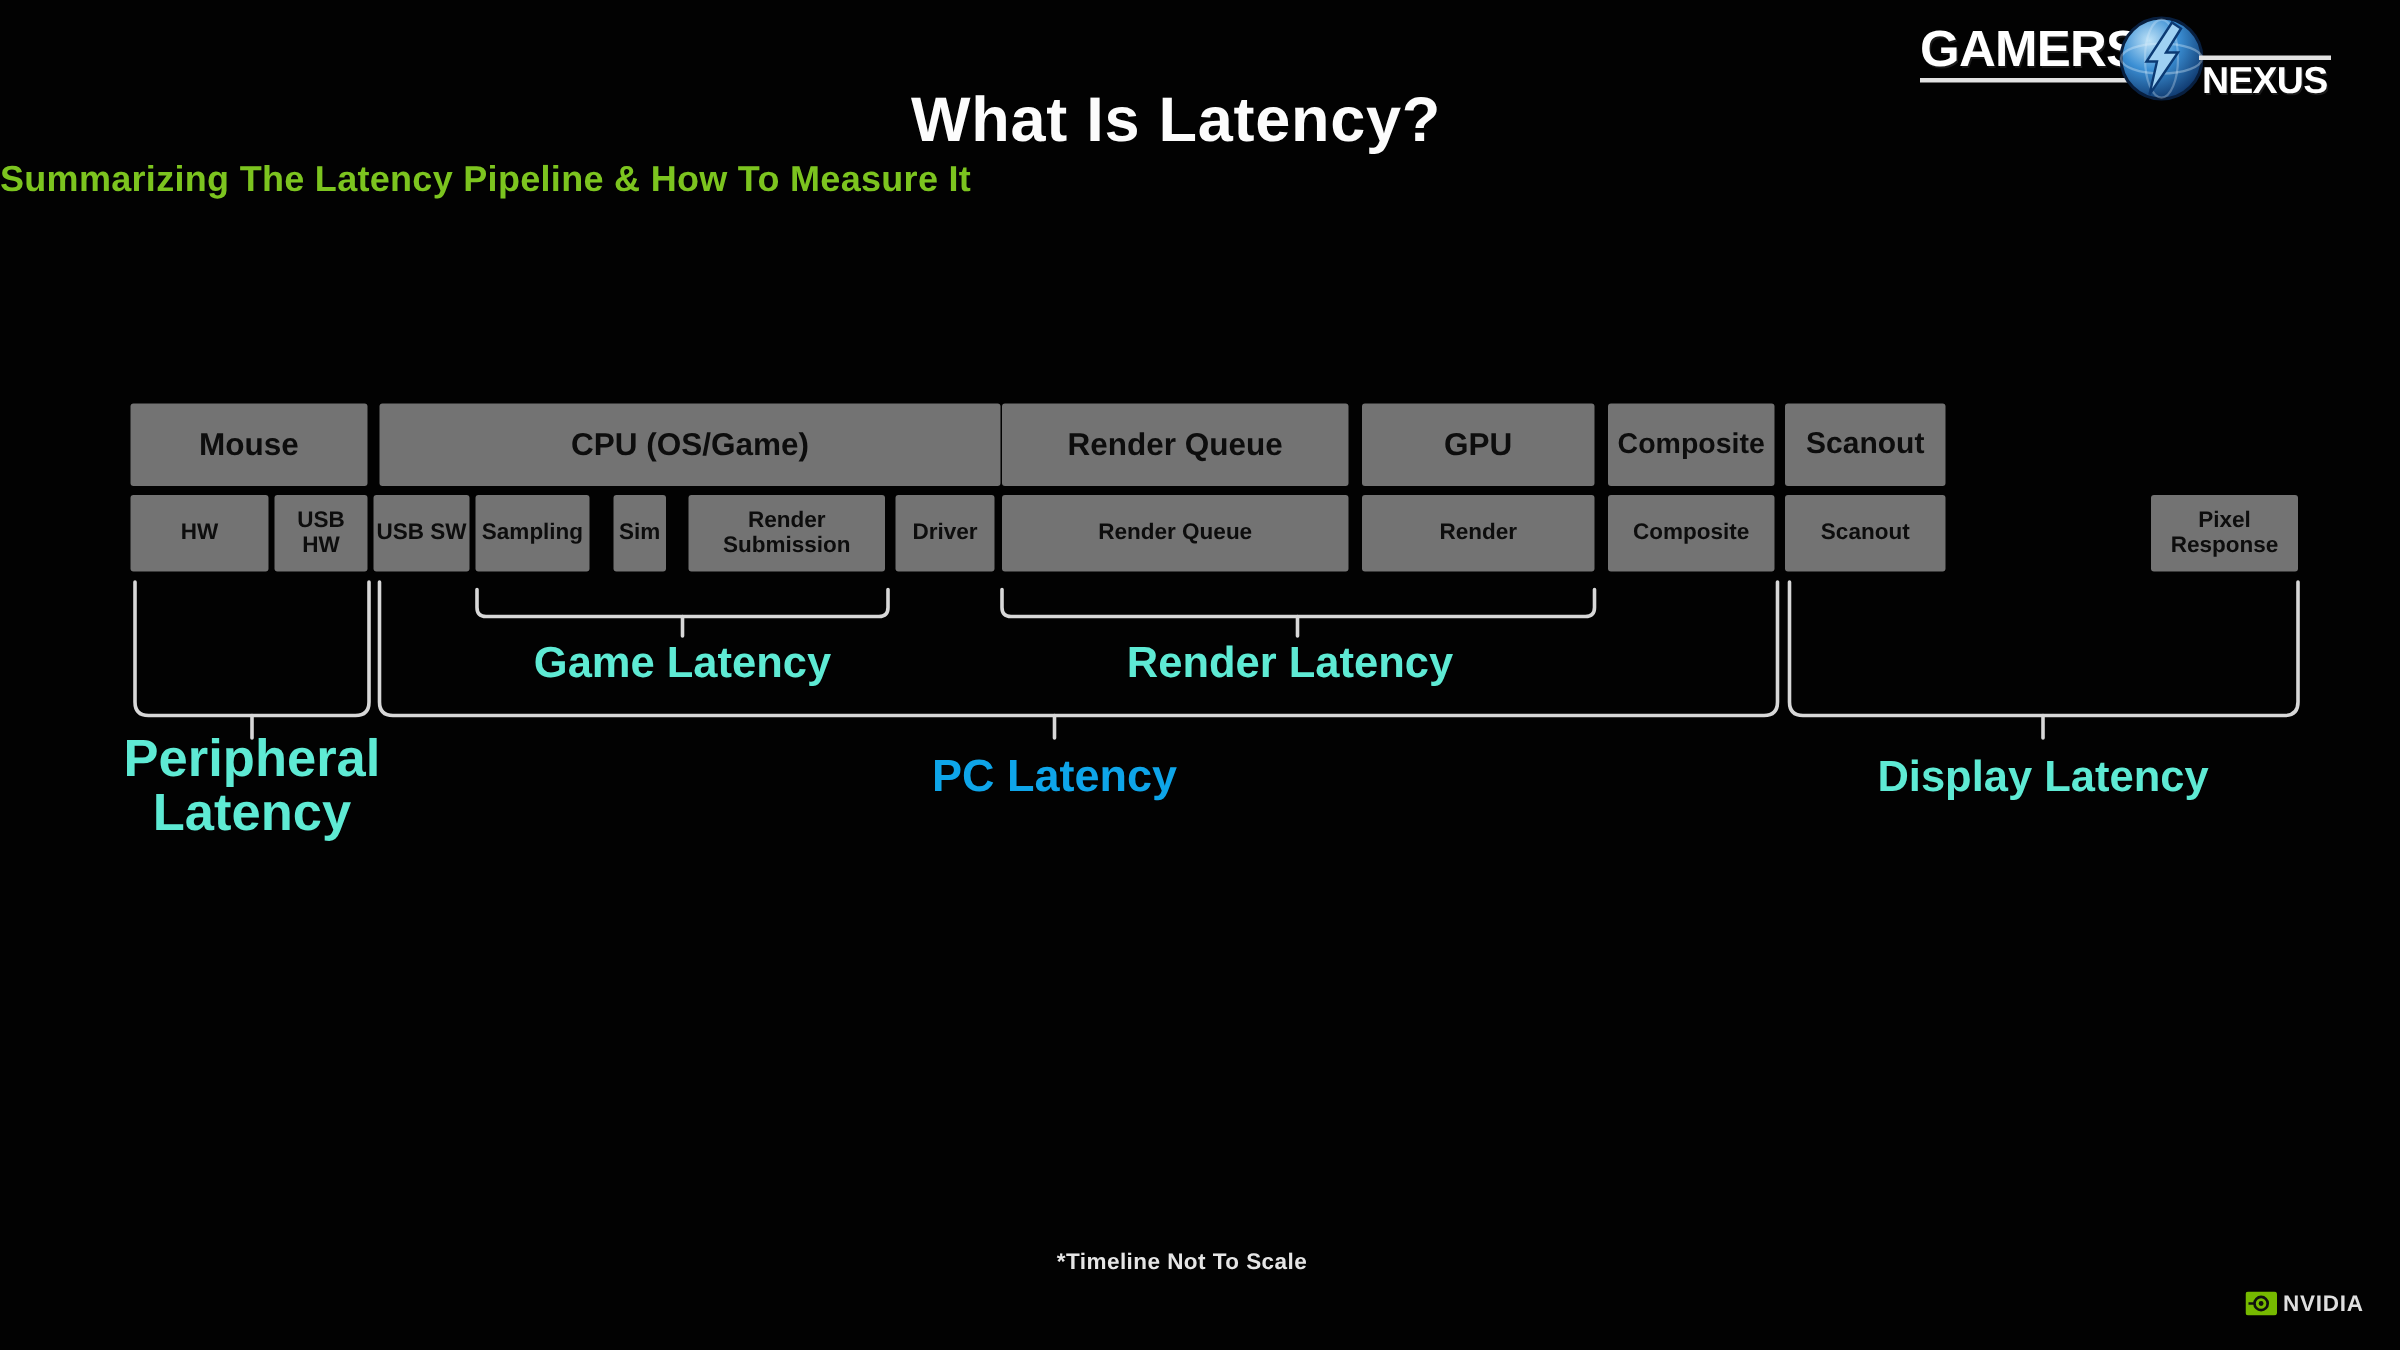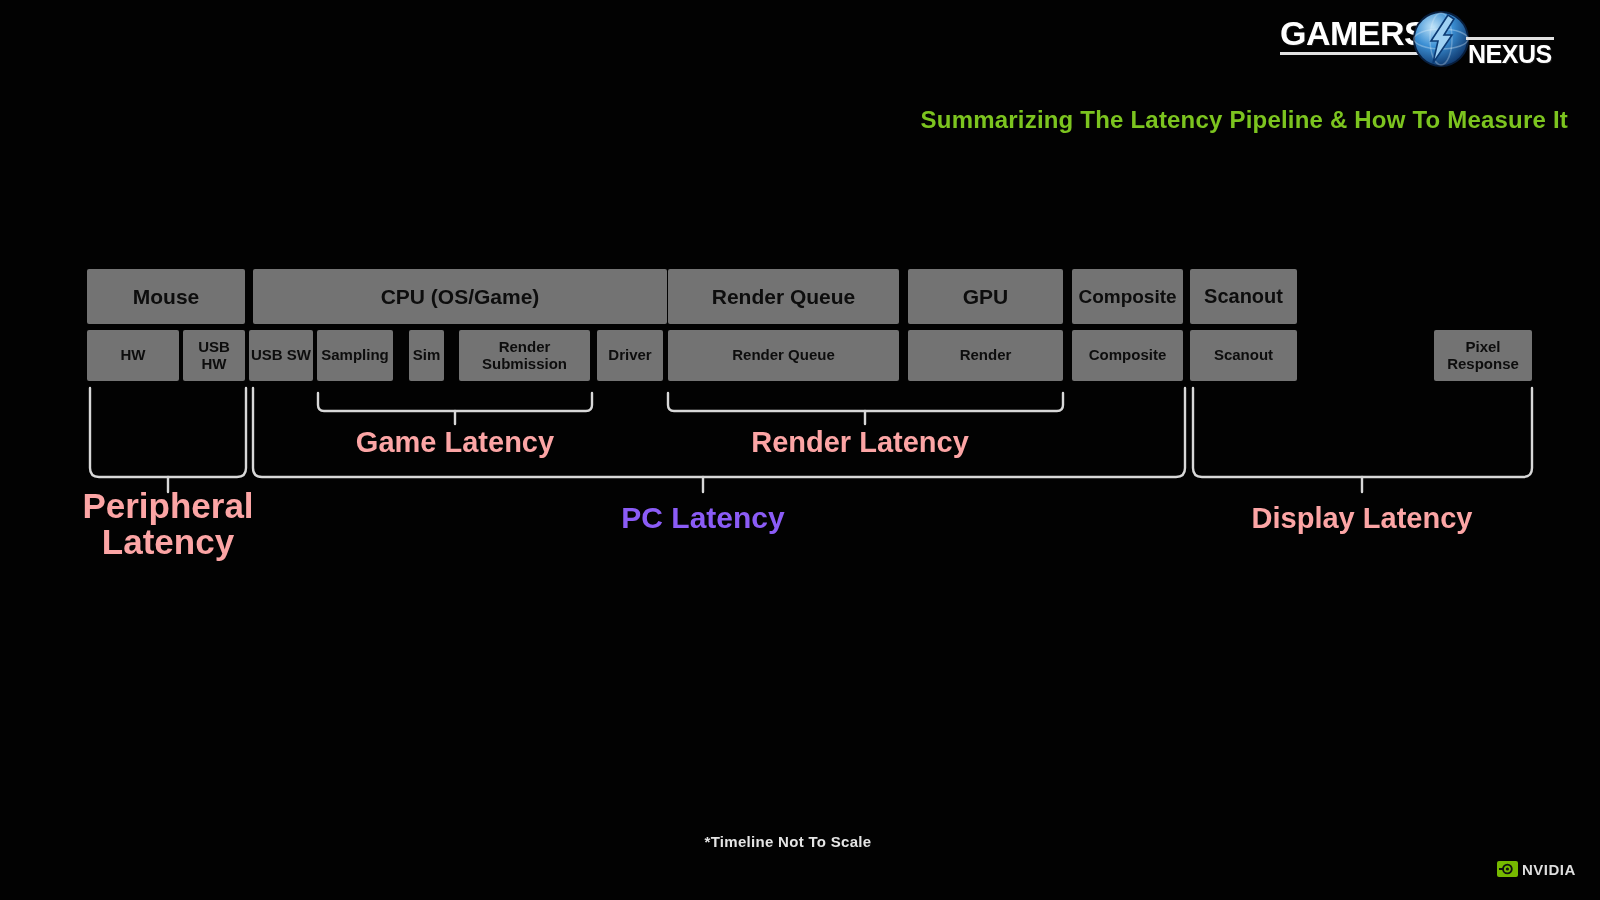--- a/index.html
+++ b/index.html
@@ -6,39 +6,39 @@
   .stage{
     position:relative;width:1600px;height:900px;background:#020202;overflow:hidden;
     font-family:"Liberation Sans",sans-serif;
   }
   
   .title{
     position:absolute;top:56px;left:0;width:1568px;text-align:center;
     color:#fcfcfc;font-size:42px;font-weight:bold;letter-spacing:.5px;
   }
   .subtitle{
-    position:absolute;top:106px;left:0;width:1568px;text-align:right;
+    position:absolute;top:106px;left:0;width:1568px;text-align:left;
     color:#7cc41f;font-size:24px;font-weight:bold;letter-spacing:.2px;
   }
   
   .box{
     position:absolute;background:#737373;border-radius:2px;
     display:flex;align-items:center;justify-content:center;text-align:center;
     color:#0d0d0d;font-weight:bold;line-height:1.12;padding:1px 2px;box-sizing:border-box;
   }
   .box.top{top:269px;height:55px;font-size:21px;}
   .box.bot{top:330px;height:51px;font-size:15px;}
   
   .braces{position:absolute;left:0;top:0;width:1600px;height:900px;pointer-events:none;}
   .braces path{fill:none;stroke:#d8d8d8;stroke-width:2.4;stroke-linecap:round;stroke-linejoin:round;}
   
-  .glabel{position:absolute;transform:translateX(-50%);text-align:center;font-weight:bold;color:#fca5a5;white-space:nowrap;}
+  .glabel{position:absolute;transform:translateX(-50%);text-align:center;font-weight:bold;color:#5eead4;white-space:nowrap;}
   .glabel.small{top:426px;font-size:29px;}
   .glabel.peripheral{top:488px;font-size:35px;line-height:36px;white-space:normal;width:180px;}
-  .glabel.pc{top:501px;font-size:30px;color:#8b5cf6;}
+  .glabel.pc{top:501px;font-size:30px;color:#0ea5e9;}
   .glabel.display{top:502px;font-size:29px;}
   
   .footnote{
     position:absolute;top:833px;left:0;width:1576px;text-align:center;
     color:#e5e5e5;font-size:15px;font-weight:600;letter-spacing:.3px;
   }
   
   .gn{position:absolute;left:1270px;top:8px;width:310px;height:70px;}
   .gn-gamers{
     position:absolute;left:10px;top:6px;font-size:34px;font-weight:bold;color:#fff;
@@ -53,20 +53,21 @@
   }
   
   .nv{position:absolute;left:1497px;top:858px;height:22px;display:flex;align-items:center;gap:4px;}
   .nv-text{color:#dedede;font-size:15px;font-weight:bold;letter-spacing:.5px;}
 </style>
 </head>
 <body>
 
 <div class="stage">
 
+  <div class="title">What Is Latency?</div>
   <div class="subtitle">Summarizing The Latency Pipeline &amp; How To Measure It</div>
 
   <div class="gn">
     <span class="gn-gamers">GAMERS</span>
     <div class="gn-underline"></div>
     <svg class="gn-globe" viewBox="0 0 58 58">
       <defs>
         <radialGradient id="gnG" cx="35%" cy="28%" r="80%">
           <stop offset="0" stop-color="#bfe3f8"></stop>
           <stop offset="0.45" stop-color="#3b8fd4"></stop>

